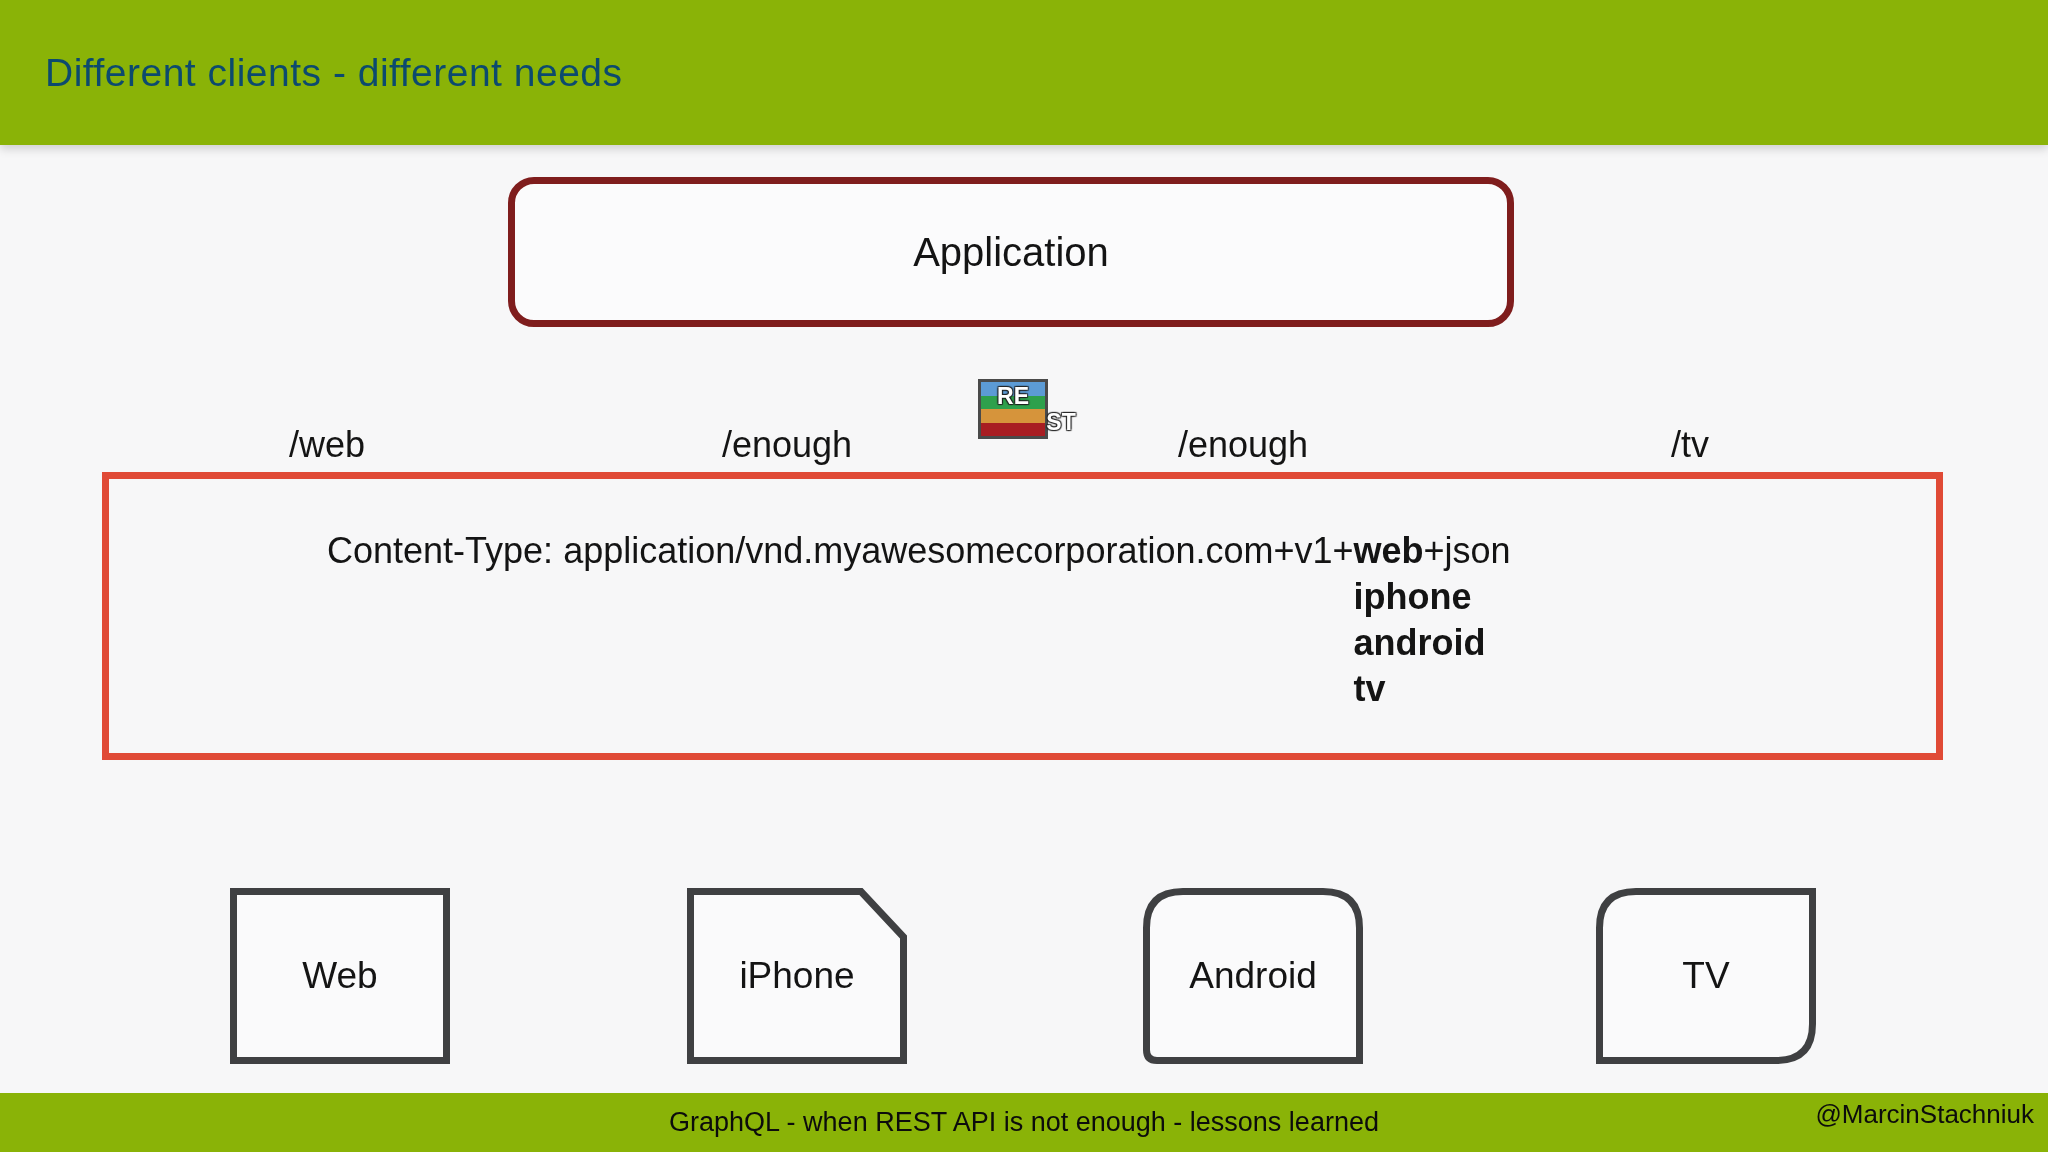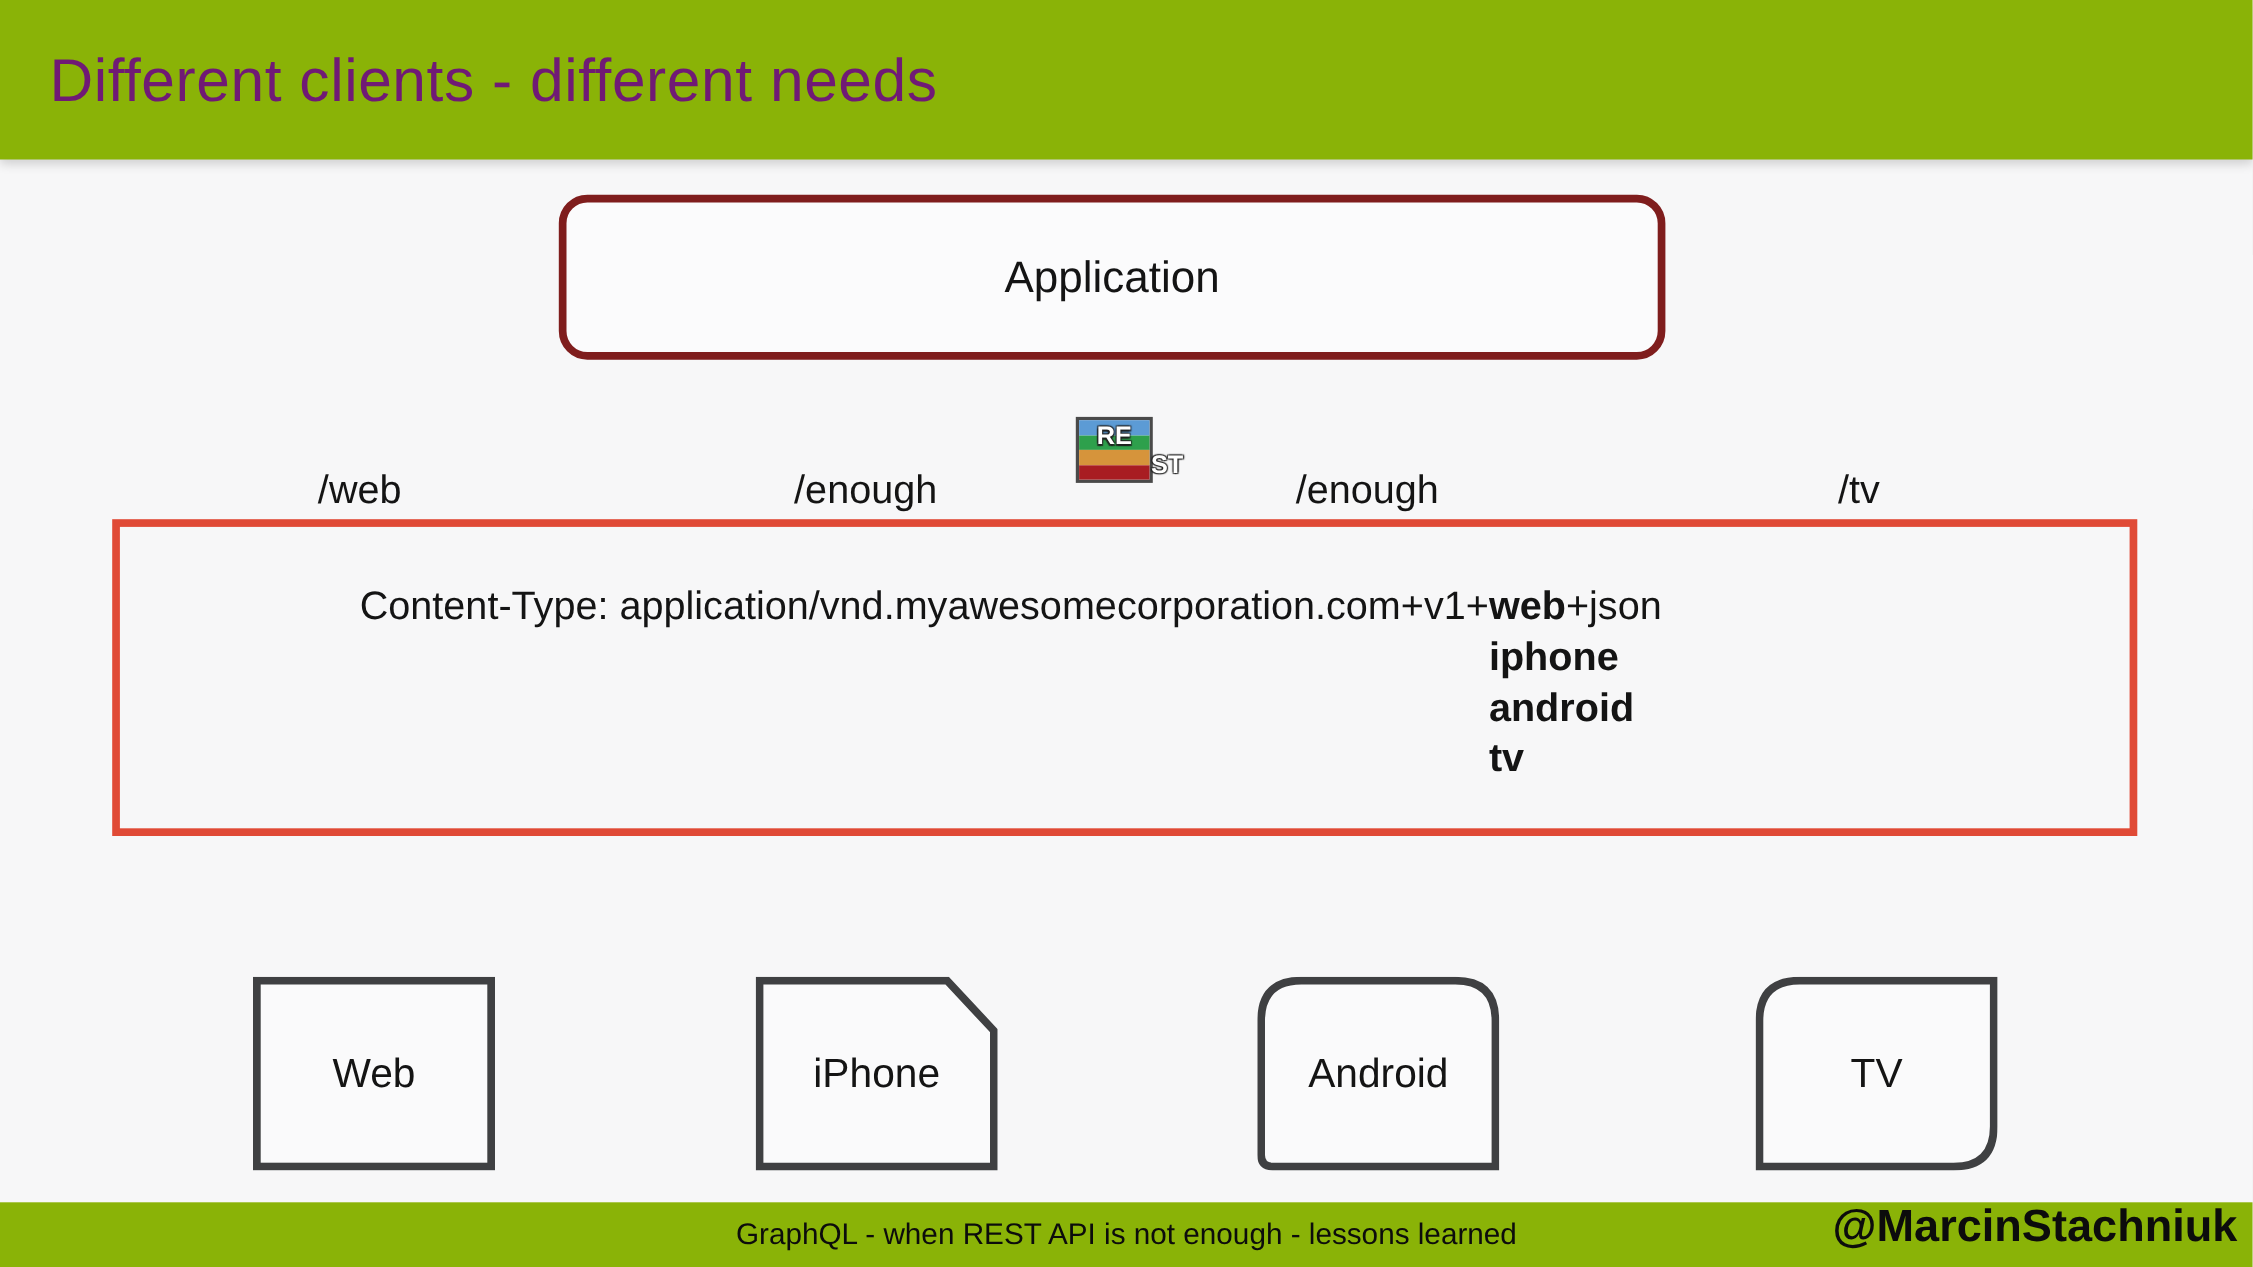--- a/index.html
+++ b/index.html
@@ -18,23 +18,23 @@
     position: absolute;
     left: 0; top: 0;
     width: 2048px; height: 145px;
     background: #8ab307;
     display: flex;
     align-items: center;
     box-shadow: 0 4px 9px rgba(0,0,0,0.16);
   }
   .topbar h1 {
     margin: 0 0 0 45px;
-    font-size: 55px;
+    font-size: 39px;
     font-weight: 400;
-    color: #701a75;
+    color: #0c4a6e;
     letter-spacing: 0.5px;
   }
 
   
   .app-box {
     position: absolute;
     left: 508px; top: 177px;
     width: 1006px; height: 150px;
     box-sizing: border-box;
     border: 7px solid #7f1d1d;
@@ -157,23 +157,22 @@
     align-items: center;
     justify-content: center;
     font-size: 27px;
     color: #0c0c0c;
   }
   .footbar .foot-author {
     position: absolute;
     right: 14px; top: 0; height: 42px;
     display: flex;
     align-items: center;
-    font-size: 41px;
+    font-size: 26px;
     color: #0c0c0c;
-    font-weight: bold;
   }
 </style>
 </head>
 <body>
 
 <div class="slide">
 
   <header class="topbar">
     <h1>Different clients - different needs</h1>
   </header>

